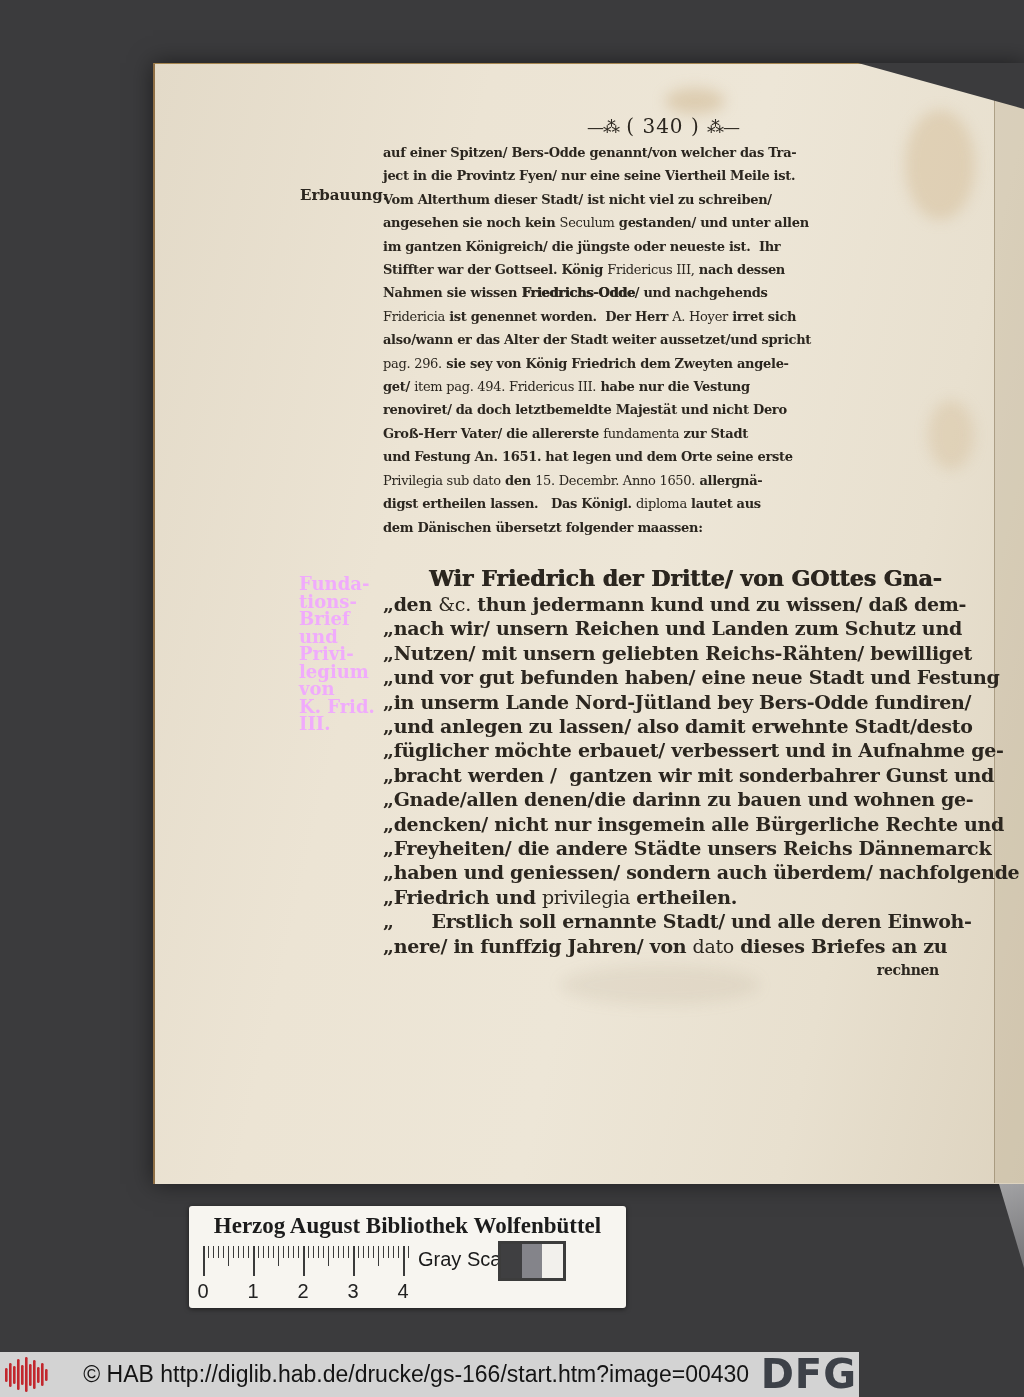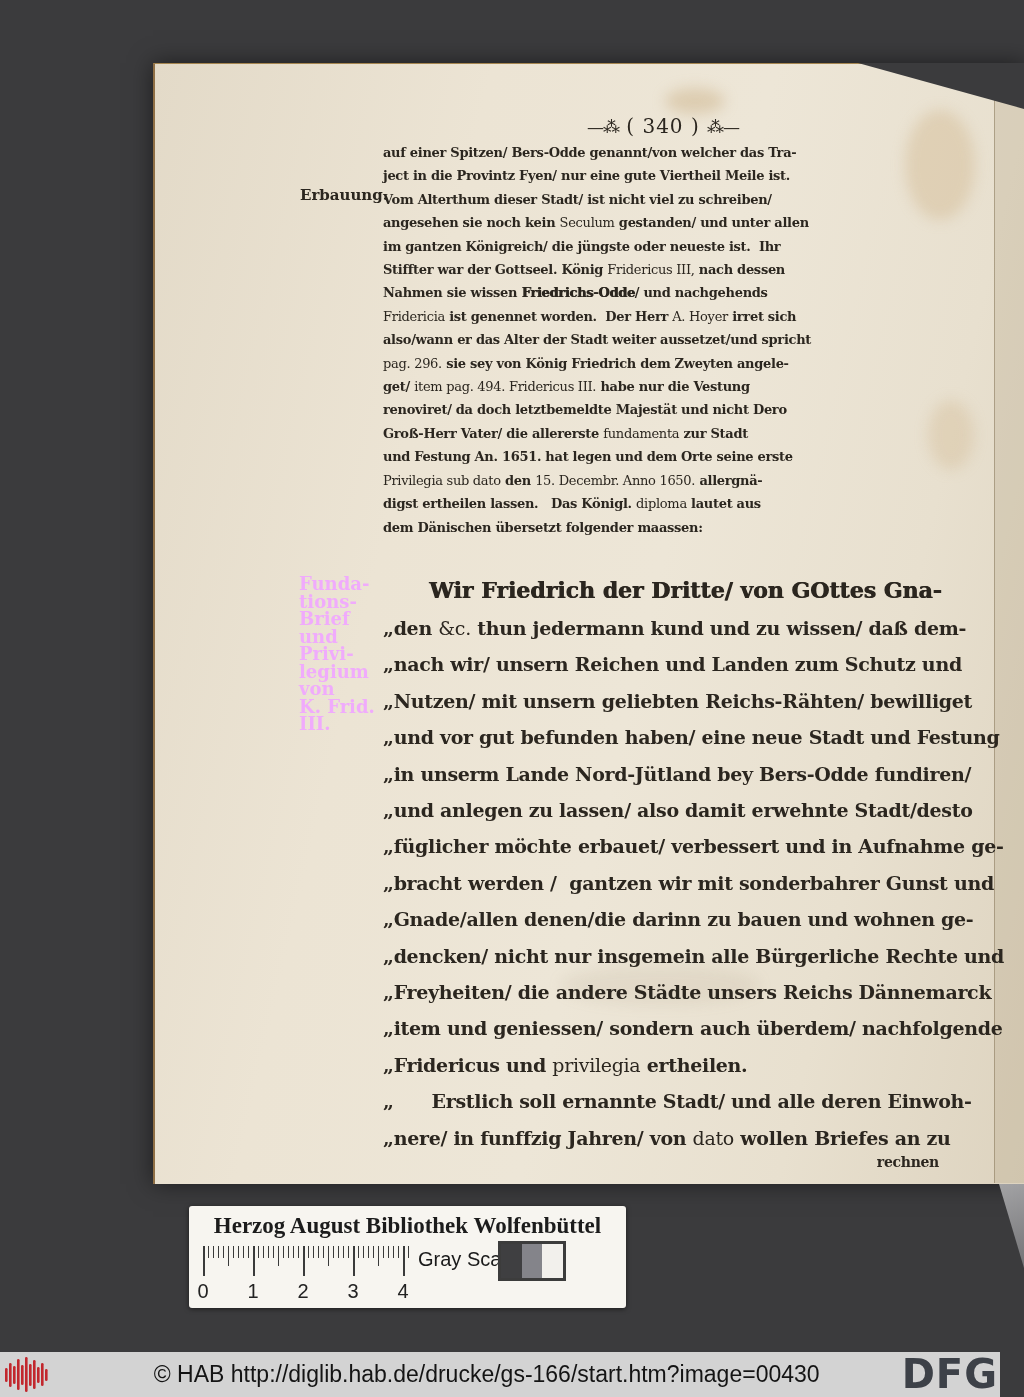--- a/index.html
+++ b/index.html
@@ -53,21 +53,21 @@
   }
 
   
   .body-text{
     position:absolute;left:383px;top:141px;width:566px;color:#2b261f;
   }
   .bline{
     white-space:pre;font-weight:bold;font-size:13px;line-height:23.4px;
     letter-spacing:-0.3px;
   }
-  .part2 .bline{font-size:19px;line-height:24.4px;margin-top:12px;}
+  .part2 .bline{font-size:19px;line-height:24.4px;}
   .bline.big{font-size:22px;line-height:27px;letter-spacing:0;}
   .seg-r{font-weight:normal;}
   .seg-b{text-shadow:0.7px 0 0 currentColor;}
   .gap{height:26px;}
   .catchword{text-align:right;padding-right:10px;}
 
   
   .ruler-card{
     position:absolute;left:189px;top:1206px;width:437px;height:102px;
     background:#f7f5f0;border-radius:3px;box-shadow:0 1px 5px rgba(0,0,0,.55);
@@ -87,21 +87,21 @@
     font-family:"Liberation Sans",sans-serif;font-size:20px;color:#1a1a1a;
   }
   .gs-block{
     position:absolute;left:309px;top:35px;width:68px;height:40px;
     border:3px solid #3c3c3c;box-sizing:border-box;display:flex;
   }
   .gs-cell{flex:1;}
 
   
   .footer-bar{
-    position:absolute;left:0;top:1352px;width:1000px;height:45px;
+    position:absolute;left:0;top:1352px;width:859px;height:45px;
     background:#d3d3d3;
   }
   .copyright{
     position:absolute;left:50%;top:9px;transform:translateX(-52%);
     font-family:"Liberation Sans",sans-serif;font-size:23px;color:#141414;white-space:nowrap;
   }
   .dfg-logo{
     position:absolute;right:2px;top:-1px;
     font-family:"DejaVu Sans",sans-serif;font-weight:bold;font-size:40px;
     letter-spacing:1px;color:#3d4148;
@@ -131,21 +131,21 @@
     <div>Funda-</div>
     <div>tions-Brief</div>
     <div>und Privi-</div>
     <div>legium von</div>
     <div>K. Frid. III.</div>
   </div>
 
 <div class="body-text">
   <div id="part1">
       <div class="bline"><span>auf einer Spitzen/ Bers-Odde genannt/von welcher das Tra-</span></div>
-      <div class="bline"><span>ject in die Provintz Fyen/ nur eine gute Viertheil Meile ist.</span></div>
+      <div class="bline"><span>ject in die Provintz Fyen/ nur eine seine Viertheil Meile ist.</span></div>
       <div class="bline"><span>Vom Alterthum dieser Stadt/ ist nicht viel zu schreiben/</span></div>
       <div class="bline"><span>angesehen sie noch kein </span><span class="seg-r">Seculum</span><span> gestanden/ und unter allen</span></div>
       <div class="bline"><span>im gantzen Königreich/ die jüngste oder neueste ist.  Ihr</span></div>
       <div class="bline"><span>Stiffter war der Gottseel. König </span><span class="seg-r">Fridericus III,</span><span> nach dessen</span></div>
       <div class="bline"><span>Nahmen sie wissen </span><span class="seg-b">Friedrichs-Odde</span><span>/ und nachgehends</span></div>
       <div class="bline"><span class="seg-r">Fridericia</span><span> ist genennet worden.  Der Herr </span><span class="seg-r">A. Hoyer</span><span> irret sich</span></div>
       <div class="bline"><span>also/wann er das Alter der Stadt weiter aussetzet/und spricht</span></div>
       <div class="bline"><span class="seg-r">pag. 296.</span><span> sie sey von König Friedrich dem Zweyten angele-</span></div>
       <div class="bline"><span>get/ </span><span class="seg-r">item pag. 494. Fridericus III.</span><span> habe nur die Vestung</span></div>
       <div class="bline"><span>renoviret/ da doch letztbemeldte Majestät und nicht Dero</span></div>
@@ -162,24 +162,24 @@
       <div class="bline"><span>„nach wir/ unsern Reichen und Landen zum Schutz und</span></div>
       <div class="bline"><span>„Nutzen/ mit unsern geliebten Reichs-Rähten/ bewilliget</span></div>
       <div class="bline"><span>„und vor gut befunden haben/ eine neue Stadt und Festung</span></div>
       <div class="bline"><span>„in unserm Lande Nord-Jütland bey Bers-Odde fundiren/</span></div>
       <div class="bline"><span>„und anlegen zu lassen/ also damit erwehnte Stadt/desto</span></div>
       <div class="bline"><span>„füglicher möchte erbauet/ verbessert und in Aufnahme ge-</span></div>
       <div class="bline"><span>„bracht werden /  gantzen wir mit sonderbahrer Gunst und</span></div>
       <div class="bline"><span>„Gnade/allen denen/die darinn zu bauen und wohnen ge-</span></div>
       <div class="bline"><span>„dencken/ nicht nur insgemein alle Bürgerliche Rechte und</span></div>
       <div class="bline"><span>„Freyheiten/ die andere Städte unsers Reichs Dännemarck</span></div>
-      <div class="bline"><span>„item und geniessen/ sondern auch überdem/ nachfolgende</span></div>
-      <div class="bline"><span>„Fridericus und </span><span class="seg-r">privilegia</span><span> ertheilen.</span></div>
+      <div class="bline"><span>„haben und geniessen/ sondern auch überdem/ nachfolgende</span></div>
+      <div class="bline"><span>„Friedrich und </span><span class="seg-r">privilegia</span><span> ertheilen.</span></div>
       <div class="bline"><span>„      Erstlich soll ernannte Stadt/ und alle deren Einwoh-</span></div>
-      <div class="bline"><span>„nere/ in funffzig Jahren/ von </span><span class="seg-r">dato</span><span> wollen Briefes an zu</span></div>
+      <div class="bline"><span>„nere/ in funffzig Jahren/ von </span><span class="seg-r">dato</span><span> dieses Briefes an zu</span></div>
     </div>
   <div class="bline part2 catchword" style="font-size:14px;line-height:24.4px;">rechnen</div>
 </div>
 
 <div class="ruler-card">
   <div class="ruler-title">Herzog August Bibliothek Wolfenbüttel</div>
   <div class="ruler-ticks" id="ruler-ticks">
       <div class="tick" style="left: 0px; width: 2px; height: 30px;"></div>
       <div class="tick" style="left: 5px; width: 1px; height: 12px;"></div>
       <div class="tick" style="left: 10px; width: 1px; height: 12px;"></div>

